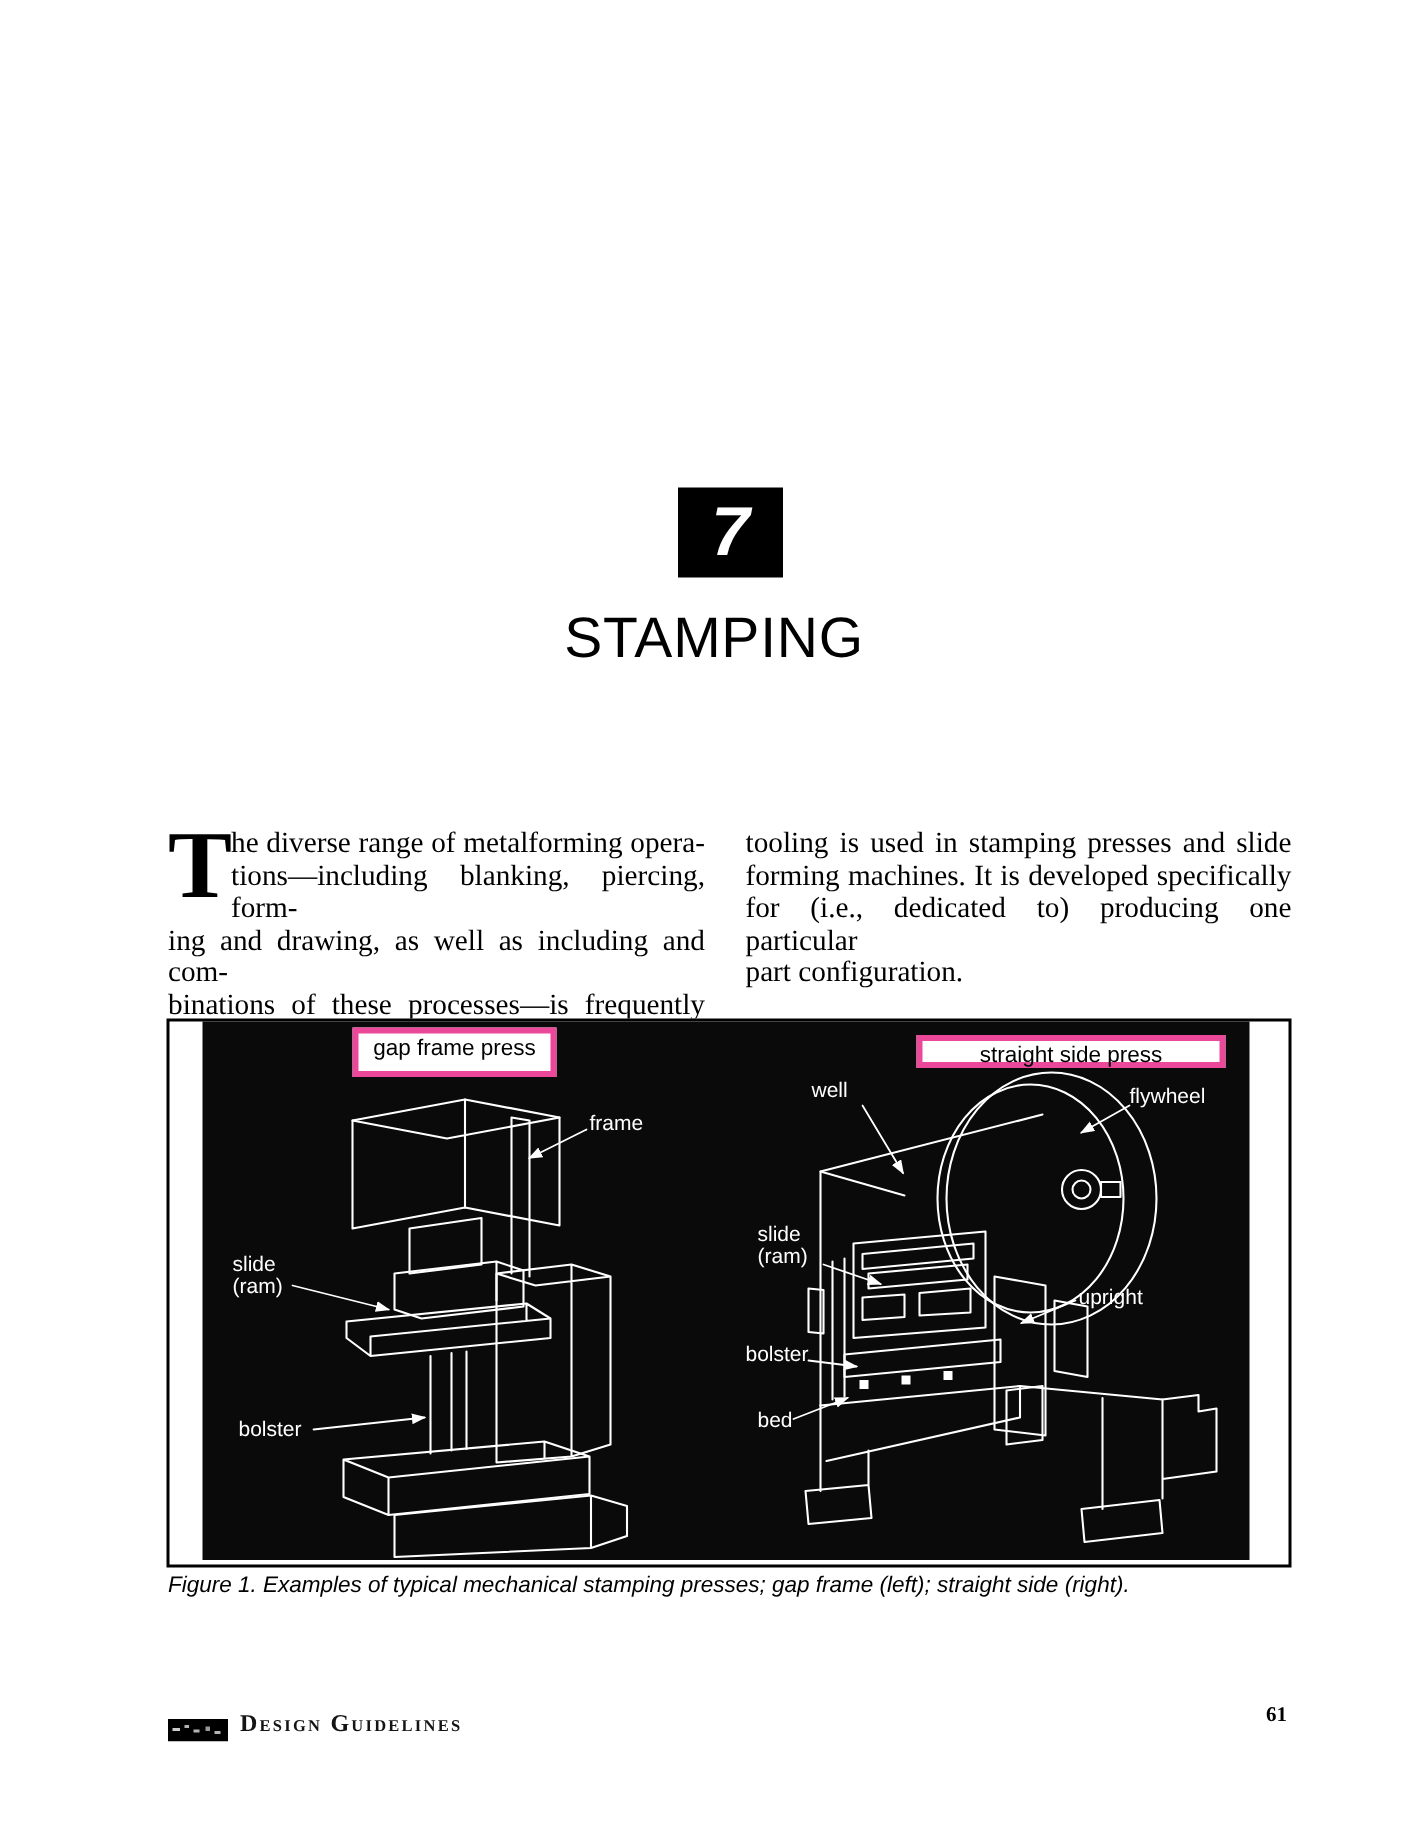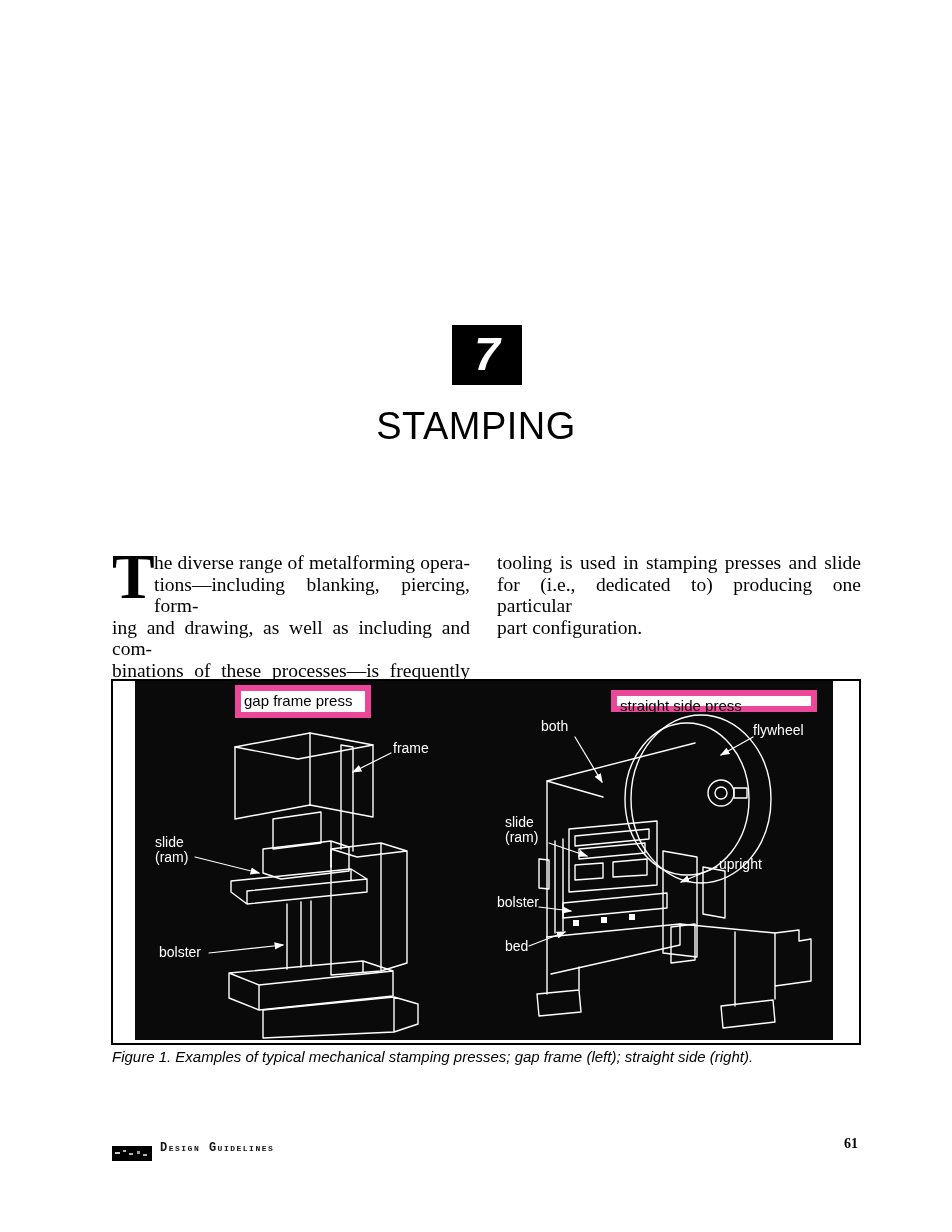--- a/index.html
+++ b/index.html
@@ -20,32 +20,32 @@
   .dropcap { float:left; width:42px; height:44px; font-weight:700; font-size:64px; line-height:50px; }
   .bline { text-align:justify; text-align-last:justify; }
   .bline.no-just { text-align:left; text-align-last:left; }
   .bline.indent { text-indent:20px; }
 
   
   .figure-frame { position:absolute; left:111px; top:679px; width:750px; height:366px;
                   border:2px solid #000; box-sizing:border-box; background:#fff; }
   .figure-image { position:absolute; left:22px; top:0; width:698px; height:359px; background:#0a0a0a; overflow:hidden; }
   .figure-image svg { position:absolute; left:0; top:0; }
-  .press-title-box { position:absolute; background:#fff; border:6px solid #ec4899; box-sizing:border-box;
-                     color:#000; font:15px/17px "Liberation Sans", sans-serif; padding:1px 3px; }
+  .press-title-box { position:absolute; background:#fff; border:4px solid #ec4899; box-sizing:border-box;
+                     color:#000; font:15px/17px "Liberation Sans", sans-serif; padding:1px 3px;text-align:center; }
   .box-gap      { left:100px; top:4px;  width:136px; height:33px; }
   .box-straight { left:476px; top:9px;  width:206px; height:22px; }
   .callout { position:absolute; color:#fff; font:14px/15px "Liberation Sans", sans-serif; white-space:pre; }
   .figure-caption { position:absolute; left:112px; top:1048px; width:744px;
                     font:italic 15px "Liberation Sans", sans-serif; }
 
   
   .footer-logo { position:absolute; left:112px; top:1146px; width:40px; height:15px; }
-  .brand { position:absolute; left:160px; top:1141px; font-family:Liberation Mono, monospace;
-           font-variant:small-caps; font-weight:700; font-size:12px; letter-spacing:1.5px; color:#141414; }
+  .brand { position:absolute; left:160px; top:1141px; font-family:Liberation Serif, serif;
+           font-variant:small-caps; font-weight:700; font-size:16px; letter-spacing:1.5px; color:#141414; }
   .page-num { position:absolute; left:798px; top:1136px; width:60px; text-align:right;
               font-weight:700; font-size:14px; }
 </style>
 </head>
 <body>
 
 <div class="page">
 
   <div class="chapter-box">
     <span class="chapter-num">7</span>
@@ -55,20 +55,21 @@
   <div class="col col-left">
     <span class="dropcap">T</span>
     <div class="bline">he diverse range of metalforming opera-</div>
     <div class="bline">tions—including blanking, piercing, form-</div>
     <div class="bline">ing and drawing, as well as including and com-</div>
     <div class="bline">binations of these processes—is frequently car-</div>
     <div class="bline">ried out with dedicated or “hard” tooling. Such</div>
   </div>
   <div class="col col-right">
     <div class="bline">tooling is used in stamping presses and slide</div>
+    <div class="bline">forming machines. It is developed specifically</div>
     <div class="bline">for (i.e., dedicated to) producing one particular</div>
     <div class="bline no-just">part configuration.</div>
   </div>
 
   <div class="figure-frame">
     <div class="figure-image">
       <svg width="698" height="359" viewBox="0 0 698 359">
         <defs>
           <marker id="ah" markerWidth="9" markerHeight="8" refX="7" refY="3" orient="auto">
             <path d="M0,0 L8,3 L0,6 Z" fill="#fff"></path>
@@ -127,21 +128,21 @@
         </g>
       </svg>
 
       <div class="press-title-box box-gap">gap frame press</div>
       <div class="press-title-box box-straight">straight side press</div>
 
       <div class="callout" style="left:258px; top:60px;">frame</div>
       <div class="callout" style="left:20px;  top:154px;">slide
 (ram)</div>
       <div class="callout" style="left:24px;  top:264px;">bolster</div>
-      <div class="callout" style="left:406px; top:38px;">both</div>
+      <div class="callout" style="left:406px; top:38px;">well</div>
       <div class="callout" style="left:618px; top:42px;">flywheel</div>
       <div class="callout" style="left:370px; top:134px;">slide
 (ram)</div>
       <div class="callout" style="left:584px; top:176px;">upright</div>
       <div class="callout" style="left:362px; top:214px;">bolster</div>
       <div class="callout" style="left:370px; top:258px;">bed</div>
     </div>
   </div>
 
   <div class="figure-caption">Figure 1. Examples of typical mechanical stamping presses; gap frame (left); straight side (right).</div>

